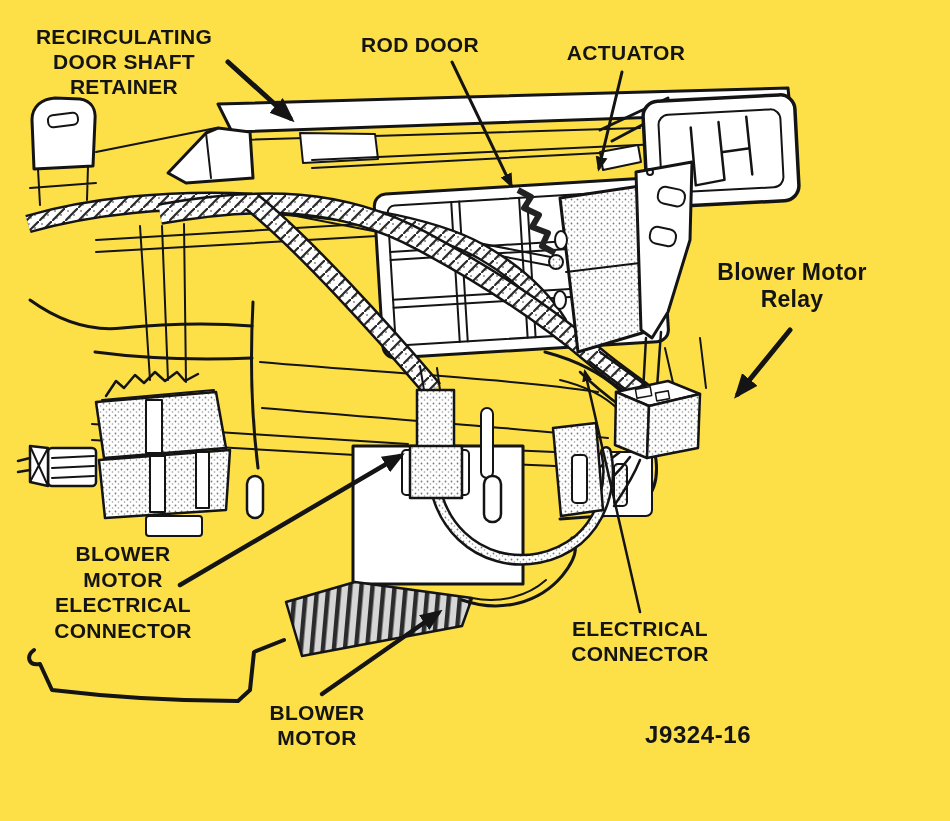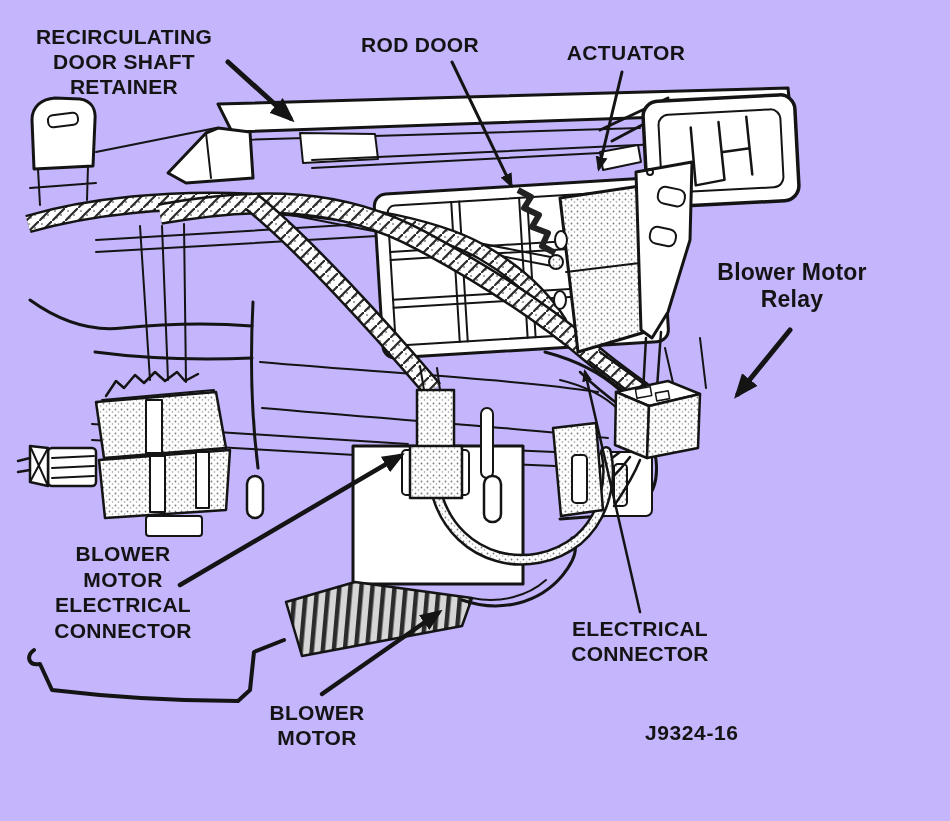--- a/index.html
+++ b/index.html
@@ -1,32 +1,32 @@
 <!DOCTYPE html>
 <html style="--ink: #141414;"><head>
 <meta charset="utf-8">
 <style>
   :root{ --ink:#141414; }
   html,body{margin:0;padding:0;background:#fff;}
-  .stage{position:relative;width:950px;height:821px;background:#c4b5fd;overflow:hidden;
+  .stage{position:relative;width:950px;height:821px;background:#fde047;overflow:hidden;
          font-family:"Liberation Sans",sans-serif;}
   svg{position:absolute;left:0;top:0;}
   .ln{fill:none;stroke:var(--ink);stroke-linecap:round;stroke-linejoin:round;}
   .wh{fill:#ffffff;stroke:var(--ink);stroke-linejoin:round;}
   .st{fill:url(#stip);stroke:var(--ink);stroke-linejoin:round;}
   .w15{stroke-width:1.5}.w2{stroke-width:2}.w25{stroke-width:2.5}
   .w3{stroke-width:3}.w35{stroke-width:3.5}.w4{stroke-width:4}
   .hb{fill:none;stroke:var(--ink);stroke-linecap:butt;}
   .hf{fill:none;stroke:url(#wrap);stroke-linecap:butt;}
   .arrow{fill:none;stroke:var(--ink);stroke-linecap:round;}
   .callout{position:absolute;font-weight:700;color:var(--ink);text-align:center;
            white-space:pre-line;letter-spacing:.3px;}
   .s21{font-size:21px;line-height:1.18;}
   .s23{font-size:23px;line-height:1.16;letter-spacing:.2px;}
-  .fig{font-size:21px;letter-spacing:.6px;text-align:left;}
+  .fig{font-size:24px;letter-spacing:.6px;text-align:left;}
 </style>
 </head>
 <body style="background: rgb(255, 255, 255);">
 
 <div class="stage">
 
 <svg width="950" height="821" viewBox="0 0 950 821">
   <defs>
     <pattern id="stip" width="6" height="6" patternUnits="userSpaceOnUse">
       <rect width="6" height="6" fill="#ffffff"></rect>

